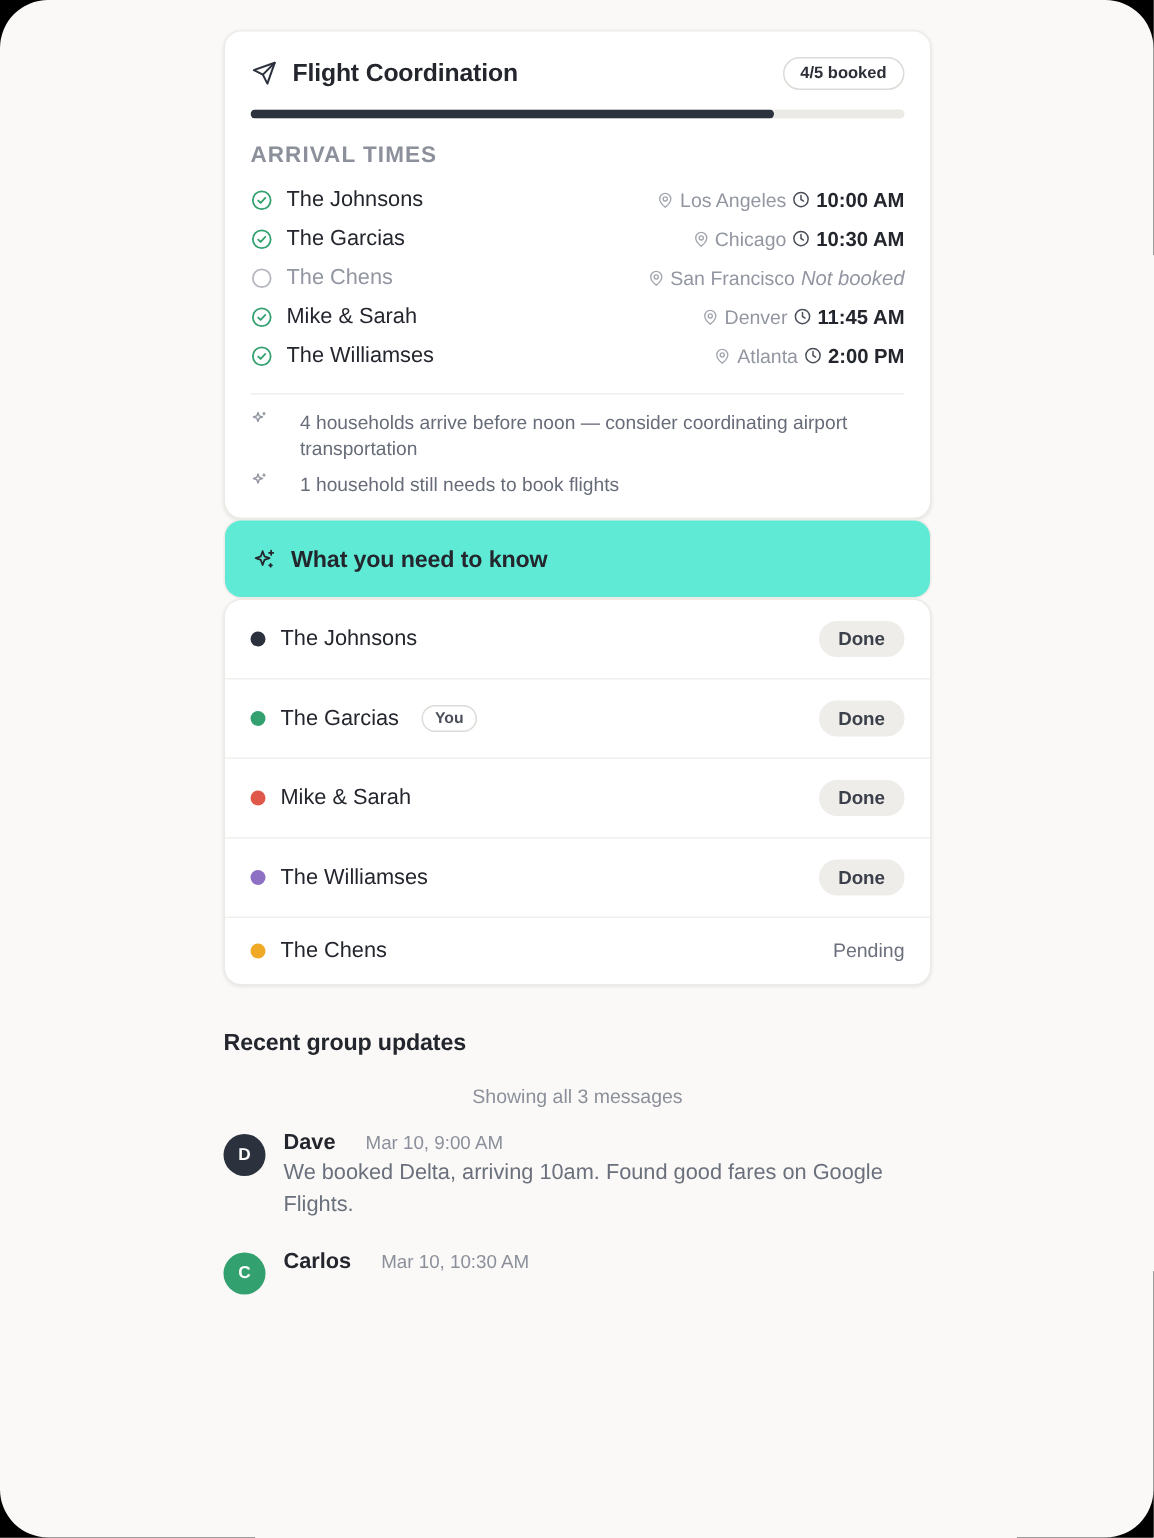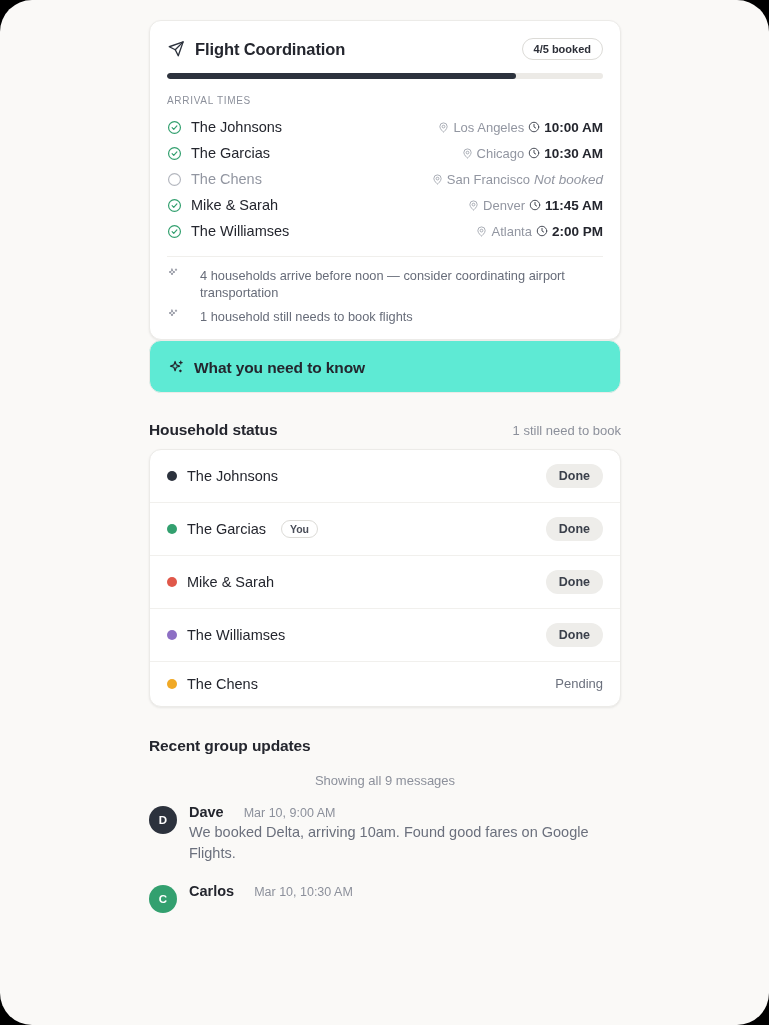--- a/index.html
+++ b/index.html
@@ -77,22 +77,22 @@
     margin-bottom: 16px;
   }
 
   .progress-fill {
     height: 100%;
     background: #2c323d;
     border-radius: 999px;
   }
 
   .section-eyebrow {
-    font-size: 10px;
-    font-weight: normal;
+    font-size: 15px;
+    font-weight: bold;
     letter-spacing: 0.7px;
     color: #8c909b;
     text-transform: uppercase;
     margin-bottom: 8px;
   }
 
   .arrival-row {
     display: flex;
     align-items: center;
     gap: 9px;
@@ -522,24 +522,20 @@
             <svg width="17" height="17" viewBox="0 0 24 24" fill="none" stroke="#24262e" stroke-width="1.7" stroke-linecap="round" stroke-linejoin="round">
               <path d="M10 3.5 11.7 8.3 16.5 10 11.7 11.7 10 16.5 8.3 11.7 3.5 10 8.3 8.3z"></path>
               <path d="M18 3v4M16 5h4"></path>
               <path d="M17.5 15.5v2.5M16.2 16.8h2.6"></path>
             </svg>
           </span>
           <span class="know-title">What you need to know</span>
         </div>
       </div>
 
-      <div class="sec-head">
-        <span class="sec-title">Household status</span>
-        <span class="sec-meta">1 still need to book</span>
-      </div>
 
       <div class="house-card" id="household-list">
           <div class="house-row">
             <span class="dot" style="background: rgb(44, 50, 61);"></span>
             <span class="house-name">The Johnsons</span>
             <span class="badge-done">Done</span>
           </div>
           <div class="house-row">
             <span class="dot" style="background: rgb(51, 160, 111);"></span>
             <span class="house-name">The Garcias</span>
@@ -557,21 +553,21 @@
             <span class="badge-done">Done</span>
           </div>
           <div class="house-row">
             <span class="dot" style="background: rgb(240, 169, 38);"></span>
             <span class="house-name">The Chens</span>
             <span class="house-status">Pending</span>
           </div>
         </div>
 
       <div class="updates-title">Recent group updates</div>
-      <div class="showing">Showing all 9 messages</div>
+      <div class="showing">Showing all 3 messages</div>
       <div id="messages-list">
           <div class="msg">
             <div class="avatar" style="background: rgb(44, 50, 61);">D</div>
             <div class="msg-body">
               <div class="msg-head">
                 <span class="msg-author">Dave</span>
                 <span class="msg-time">Mar 10, 9:00 AM</span>
               </div>
               <div class="msg-text">We booked Delta, arriving 10am. Found good fares on Google Flights.</div>
             </div>

